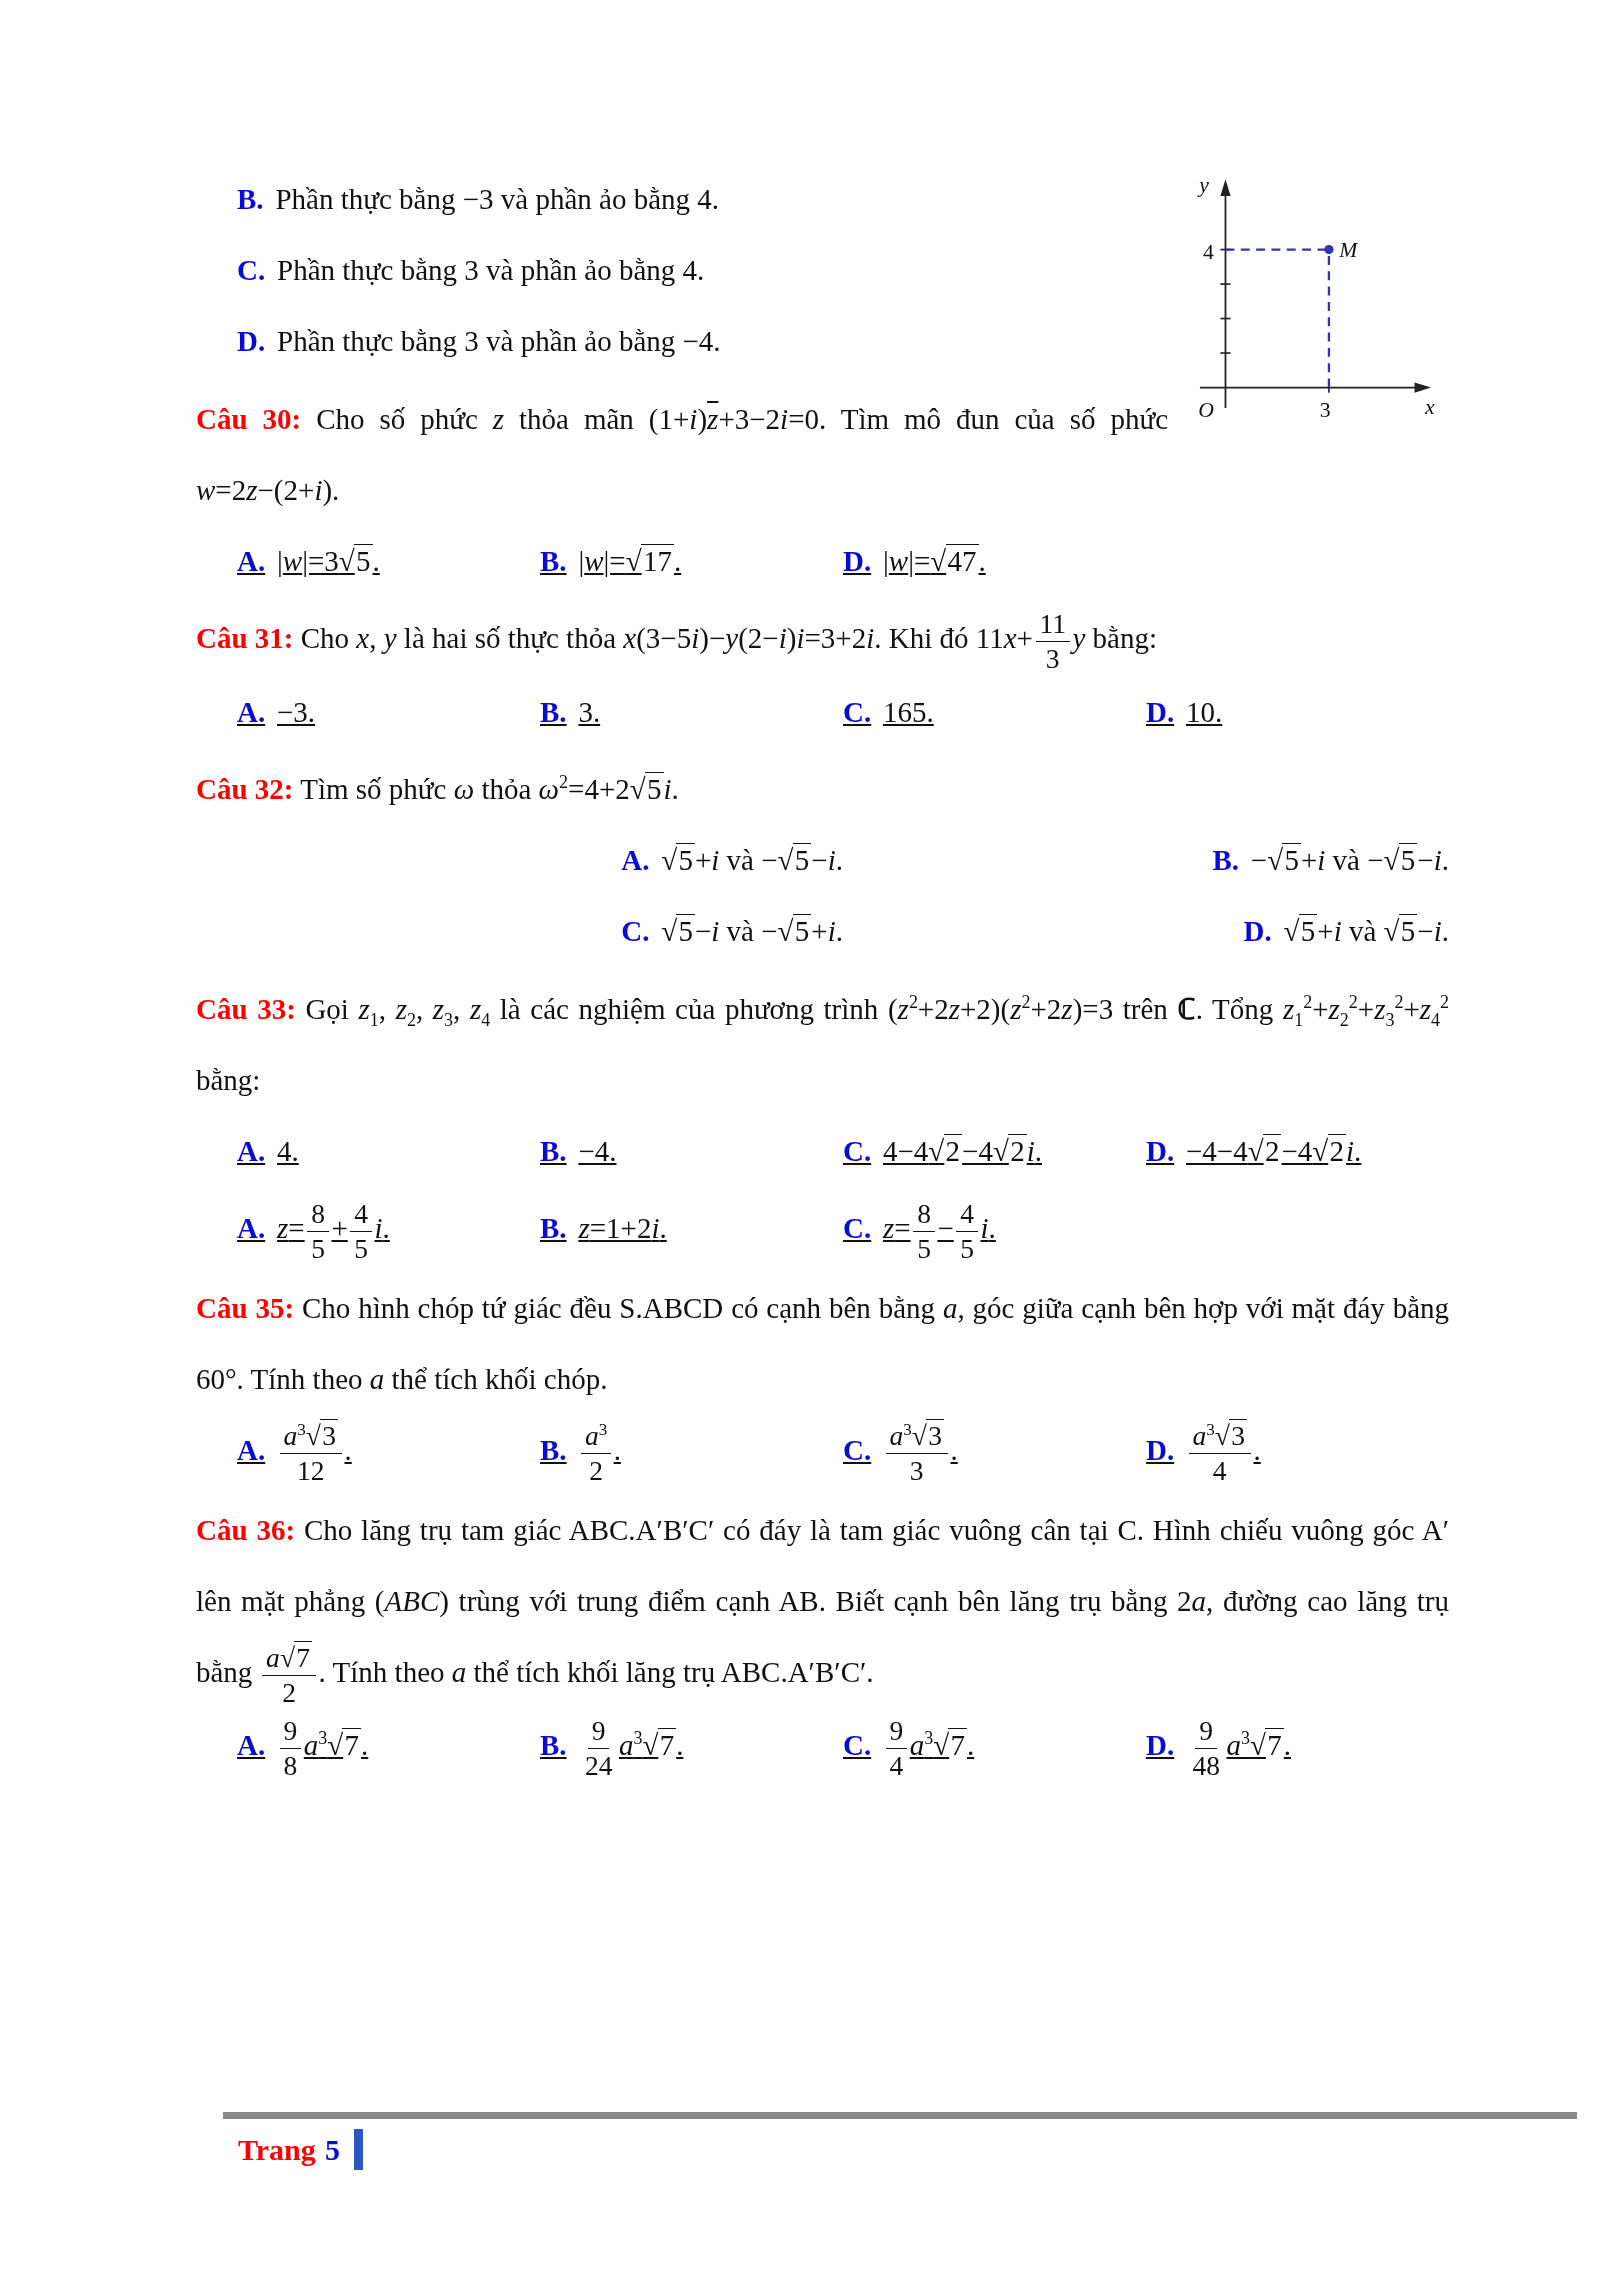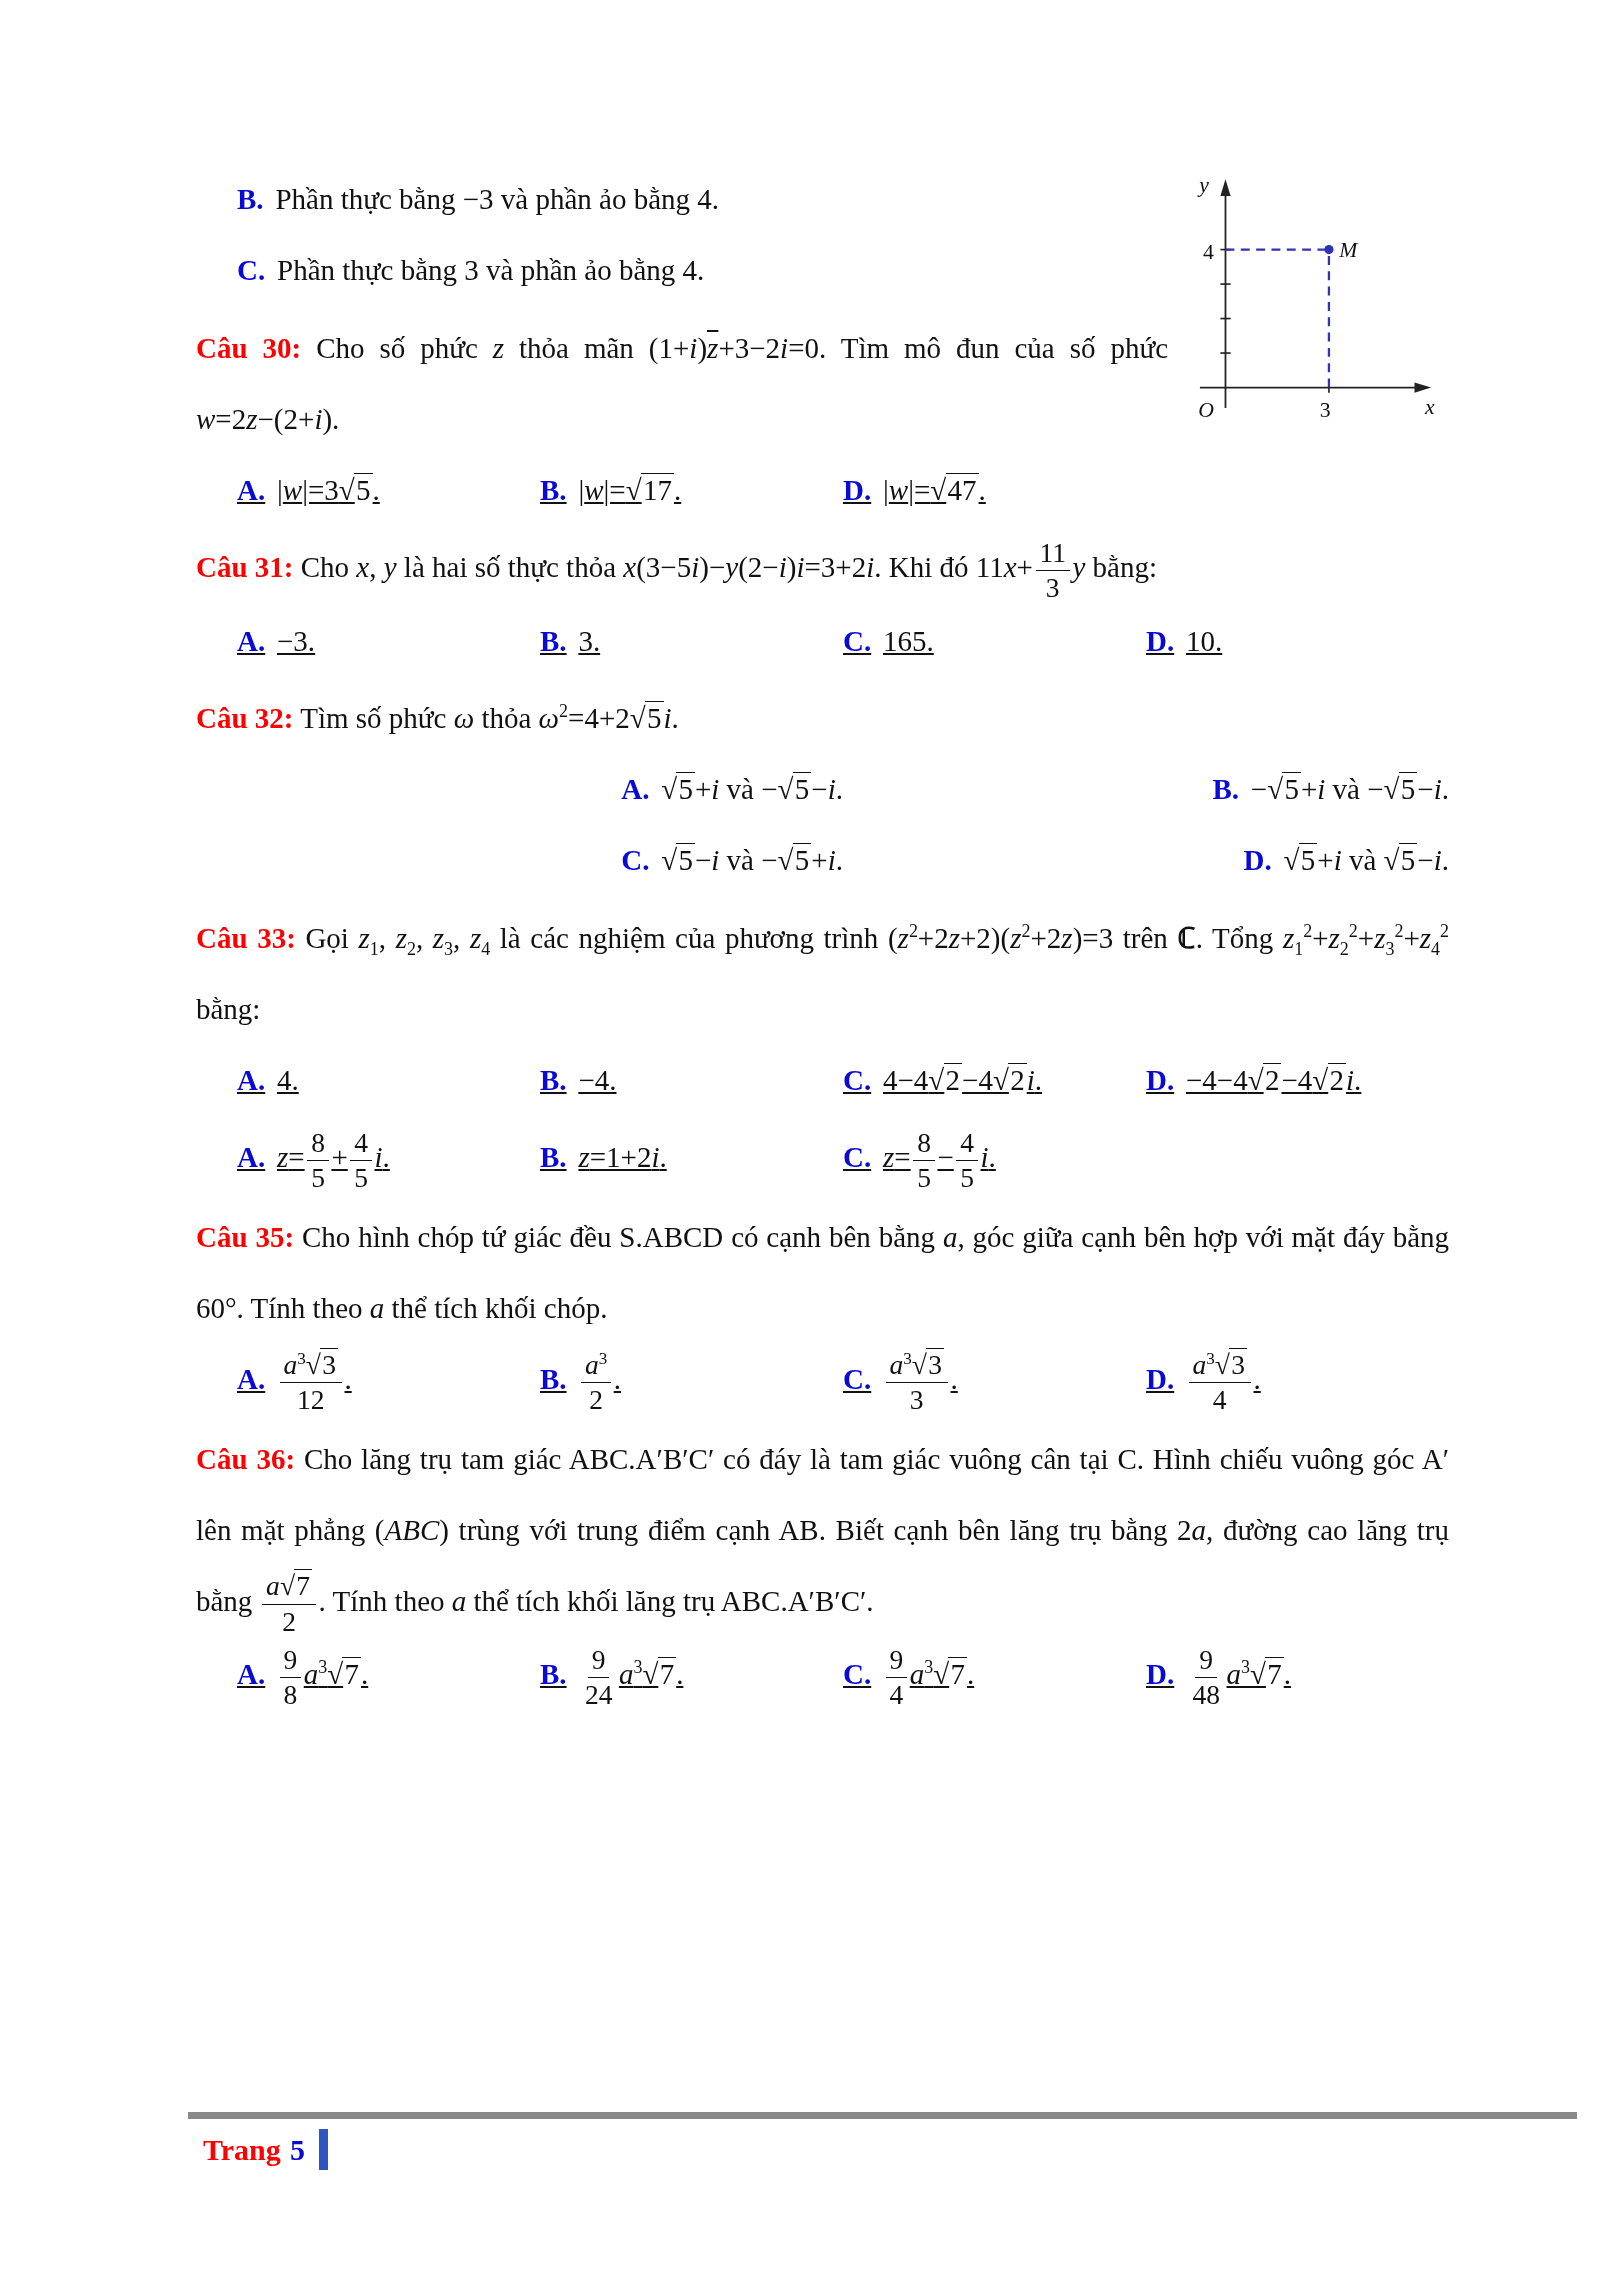--- a/index.html
+++ b/index.html
@@ -31,21 +31,21 @@
   .dstruck{font-weight:bold;}
   
   .axis{stroke:#222;stroke-width:1.4;fill:none;}
   .axisfill{fill:#222;}
   .tick{stroke:#222;stroke-width:1.3;}
   .dash{stroke:var(--dblue,#3232b4);stroke-width:1.8;stroke-dasharray:7 5;fill:none;}
   .mdot{fill:var(--dblue,#3232b4);}
   .lbl{font-family:"Liberation Serif",serif;font-size:17px;fill:#111;}
   .it{font-style:italic;}
   
-  .footer{position:absolute;left:0;top:2112px;width:1623px;}
+  .footer{position:absolute;left:0;top:2112px;width:1623px;padding-left:35px;}
   .footer-rule{margin:0 46px 0 188px;height:6.5px;background:var(--rule,#8a8a8a);}
   .footer-line{display:flex;align-items:center;margin:10.5px 0 0 203px;font-size:30px;font-weight:bold;}
   .f-label{color:var(--red,#fe0000);}
   .f-num{color:var(--blue,#0a0ad6);margin-left:9.2px;}
   .f-bar{width:8.5px;height:41px;background:var(--fbar,#2f55c2);margin-left:14.4px;}
 </style>
 </head>
 <body>
 
 <div class="page" style="--red: #fe0000; --blue: #0a0ad6; --dblue: #3232b4; --rule: #8a8a8a; --fbar: #2f55c2;">
@@ -76,20 +76,21 @@
         <text class="lbl" x="123" y="198" text-anchor="middle">3</text>
         <text class="lbl it" x="134" y="73">M</text>
       </svg>
     </figure>
 
     <div id="questions">
         <div class="question-block">
           <div class="options stack">
             <div class="option"><span class="opt-label">B.</span><span class="txt">Phần thực bằng </span><span class="math">−3</span><span class="txt"> và phần ảo bằng 4.</span></div>
             <div class="option"><span class="opt-label">C.</span><span class="txt">Phần thực bằng 3 và phần ảo bằng 4.</span></div>
+            <div class="option"><span class="opt-label">D.</span><span class="txt">Phần thực bằng 3 và phần ảo bằng </span><span class="math">−4.</span></div>
           </div>
         </div>
         <div class="question-block">
           <p class="q-body"><span class="q-number">Câu 30:</span> <span class="txt">Cho số phức </span><span class="math"><i>z</i></span><span class="txt"> thỏa mãn </span><span class="math">(1+<i>i</i>)<span class="obar"><i>z</i></span>+3−2<i>i</i>=0.</span><span class="txt"> Tìm mô đun của số phức </span><span class="math"><i>w</i>=2<i>z</i>−(2+<i>i</i>).</span></p>
           <div class="options row4">
             <div class="option"><span class="opt-label">A.</span><span class="math">|<i>w</i>|=3<span class="sqrt"><span class="rsym">√</span><span class="rbody">5</span></span>.</span></div>
             <div class="option"><span class="opt-label">B.</span><span class="math">|<i>w</i>|=<span class="sqrt"><span class="rsym">√</span><span class="rbody">17</span></span>.</span></div>
             <div class="option"><span class="opt-label">D.</span><span class="math">|<i>w</i>|=<span class="sqrt"><span class="rsym">√</span><span class="rbody">47</span></span>.</span></div>
           </div>
         </div>

